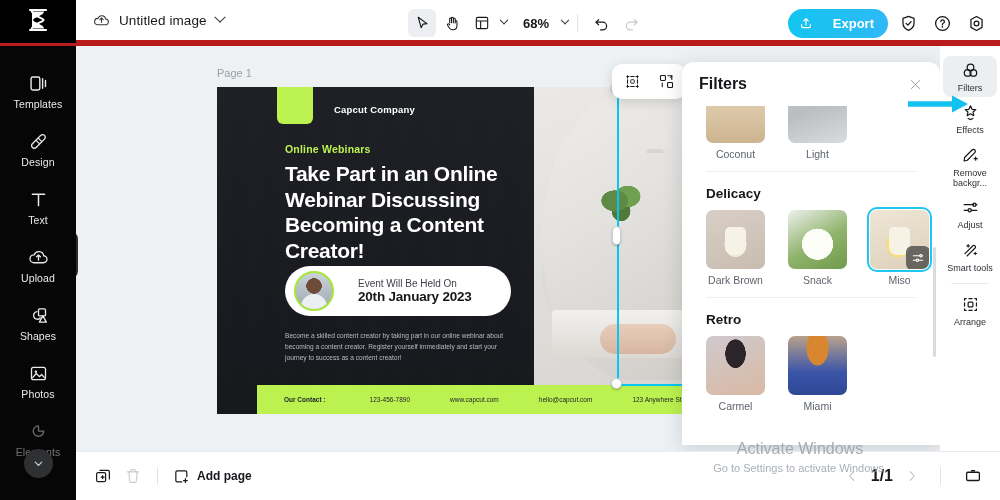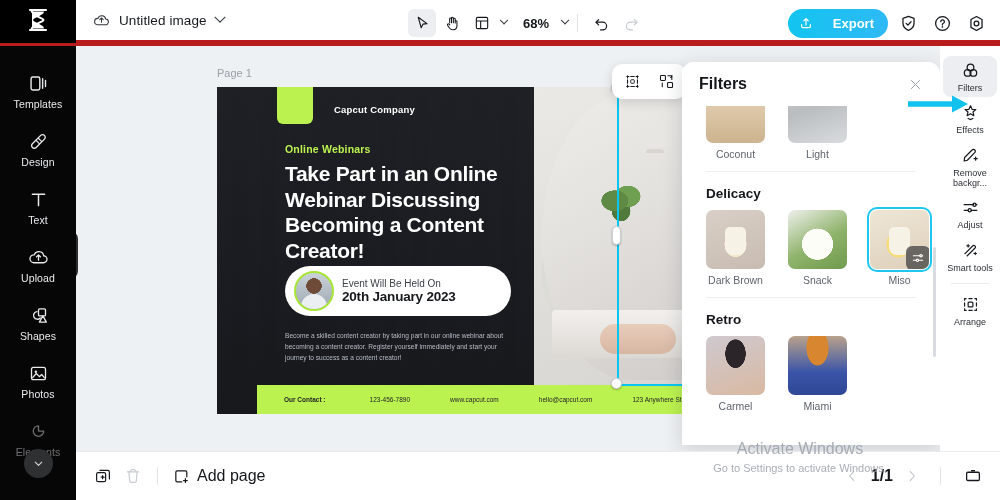--- a/index.html
+++ b/index.html
@@ -109,21 +109,21 @@
     font-weight: 700; color: #bcf24f; letter-spacing: .2px;
   }
   .poster-head {
     position: absolute; left: 68px; top: 74px; width: 245px;
     font-size: 21px; line-height: 1.22; font-weight: 700; color: #fff;
     letter-spacing: -.3px;
   }
   .event-card {
     position: absolute; left: 68px; top: 179px; width: 226px; height: 50px;
     background: #fff; border-radius: 25px; display: flex; align-items: center;
-    padding-left: 9px; gap: 8px;
+    padding-left: 9px; gap: 24px;
   }
   .avatar-ring {
     width: 40px; height: 40px; border-radius: 50%; border: 2.2px solid #a8e636;
     overflow: hidden; flex: 0 0 40px;
     background: radial-gradient(circle at 50% 36%, #6e4a38 0 26%, transparent 27%),
                 linear-gradient(180deg,#c9d2d8 0%,#9fa9b2 100%);
     position: relative;
   }
   .avatar-ring::after {
     content:""; position:absolute; left:50%; top:58%; width:26px; height:22px;
@@ -278,21 +278,21 @@
   
   .bottom-bar {
     position: absolute; left: 76px; bottom: 0; width: 924px; height: 49px;
     background: #fff; border-top: 1px solid #e9ebee; z-index: 35;
     display: flex; align-items: center; padding: 0 12px;
   }
   .bb-btn { width: 30px; height: 30px; display: flex; align-items: center;
             justify-content: center; border-radius: 6px; cursor: pointer; }
   .bb-divider { width: 1px; height: 18px; background: #e2e4e8; margin: 0 9px; }
   .bb-add { display: flex; align-items: center; gap: 7px; cursor: pointer;
-            font-size: 16px; font-weight: 400; color: #16181c; padding: 0 6px; }
+            font-size: 12px; font-weight: 700; color: #16181c; padding: 0 6px; }
   .bb-right { margin-left: auto; display: flex; align-items: center; gap: 8px; }
   .bb-page { font-size: 16px; font-weight: 700; color: #16181c; }
   .bb-arrow { width: 22px; height: 22px; display: flex; align-items: center;
               justify-content: center; cursor: pointer; color: #b9bec5; }
 
   
   .watermark {
     position: absolute; left: 800px; top: 440px; z-index: 36;
     color: #9aa1a9; text-align: center; pointer-events: none; opacity: .85;
     transform: translateX(-50%); width: 250px;

